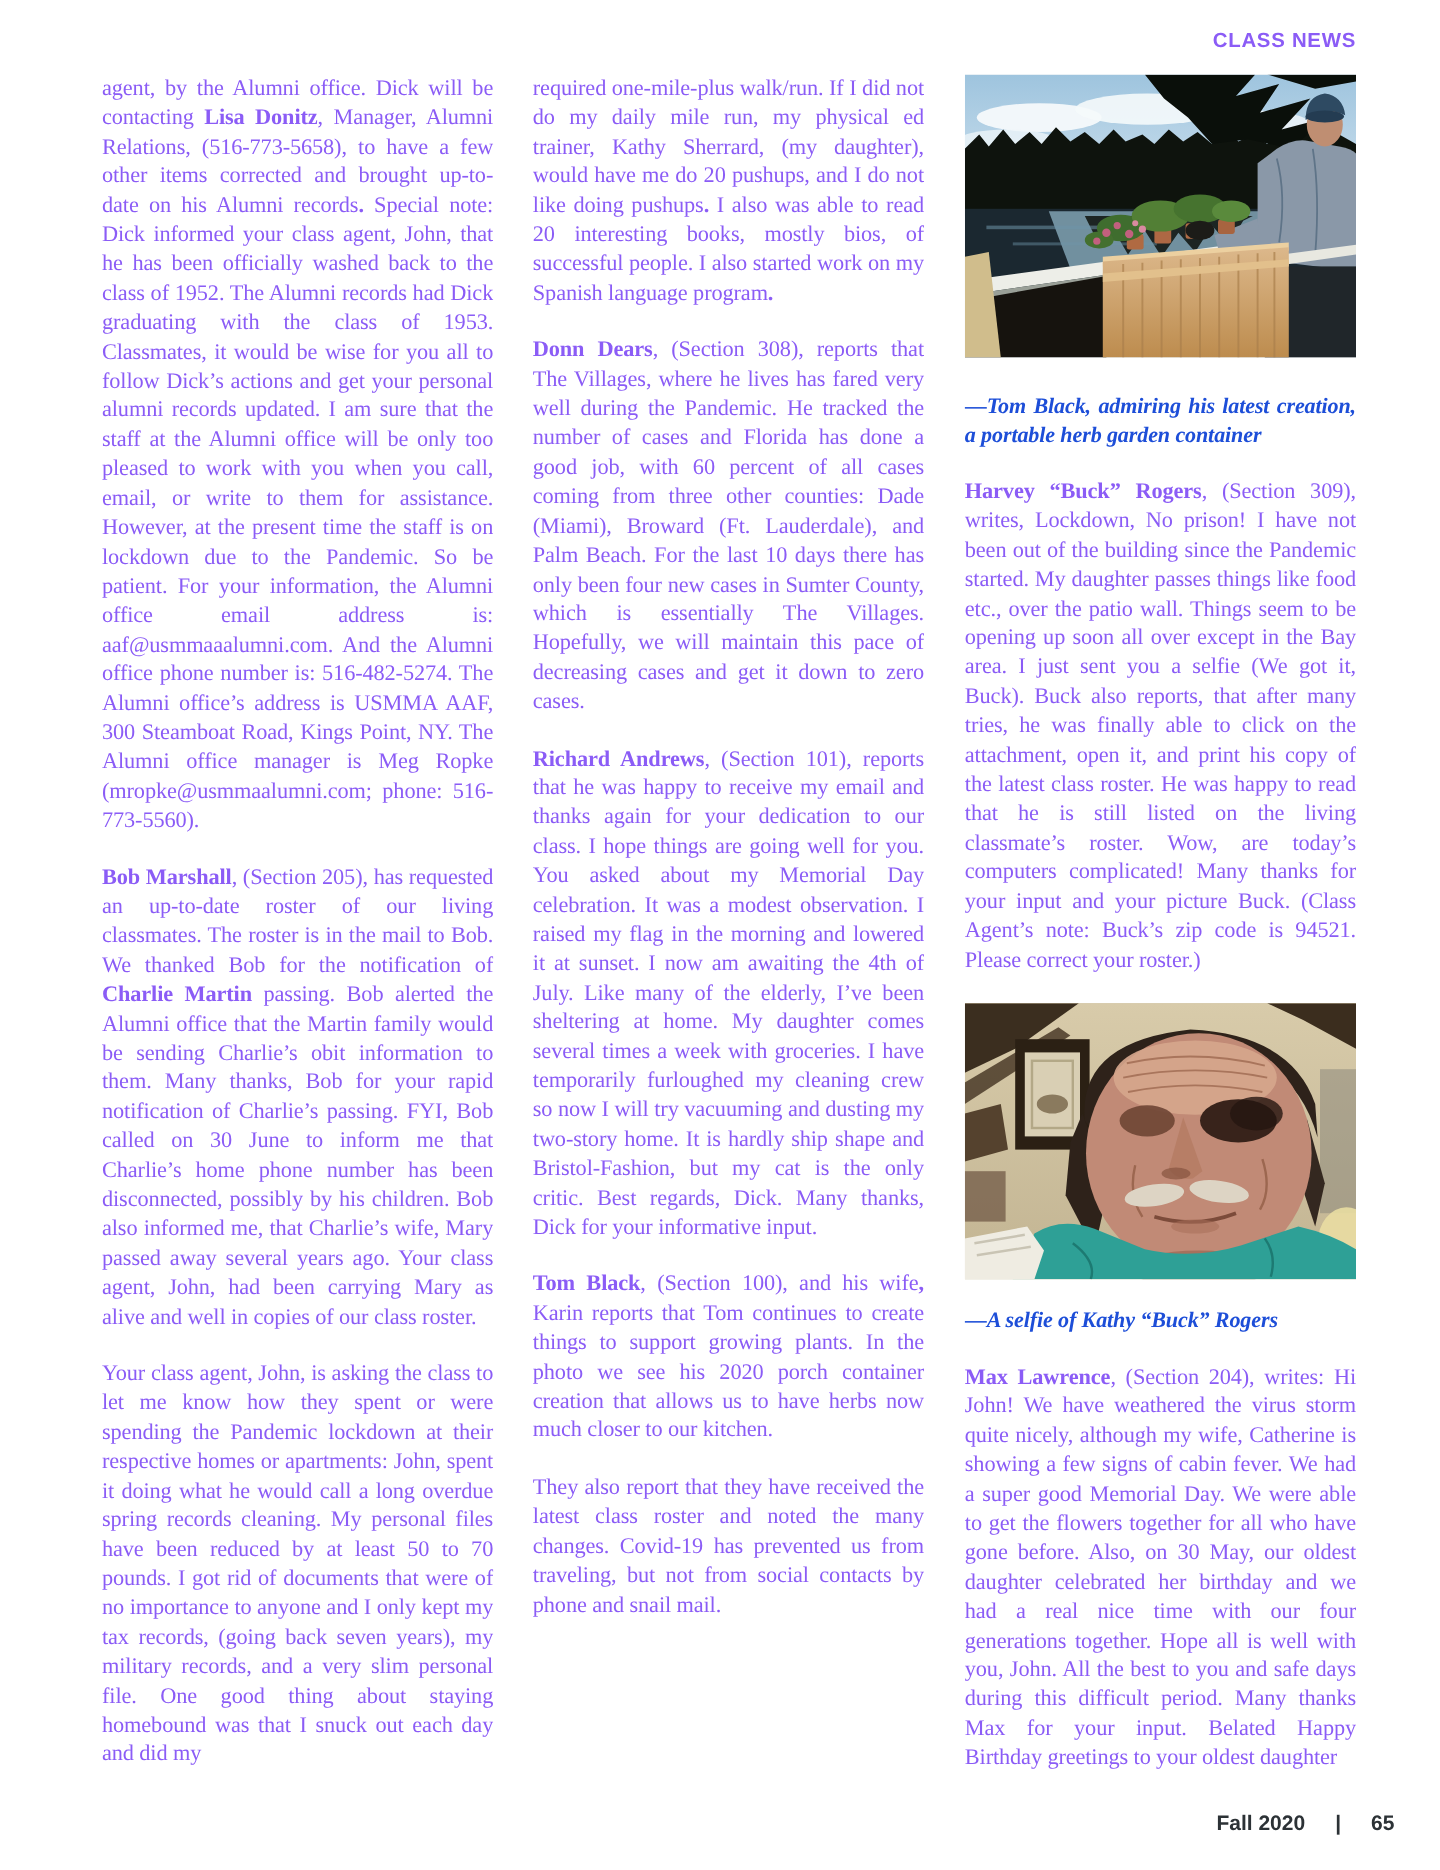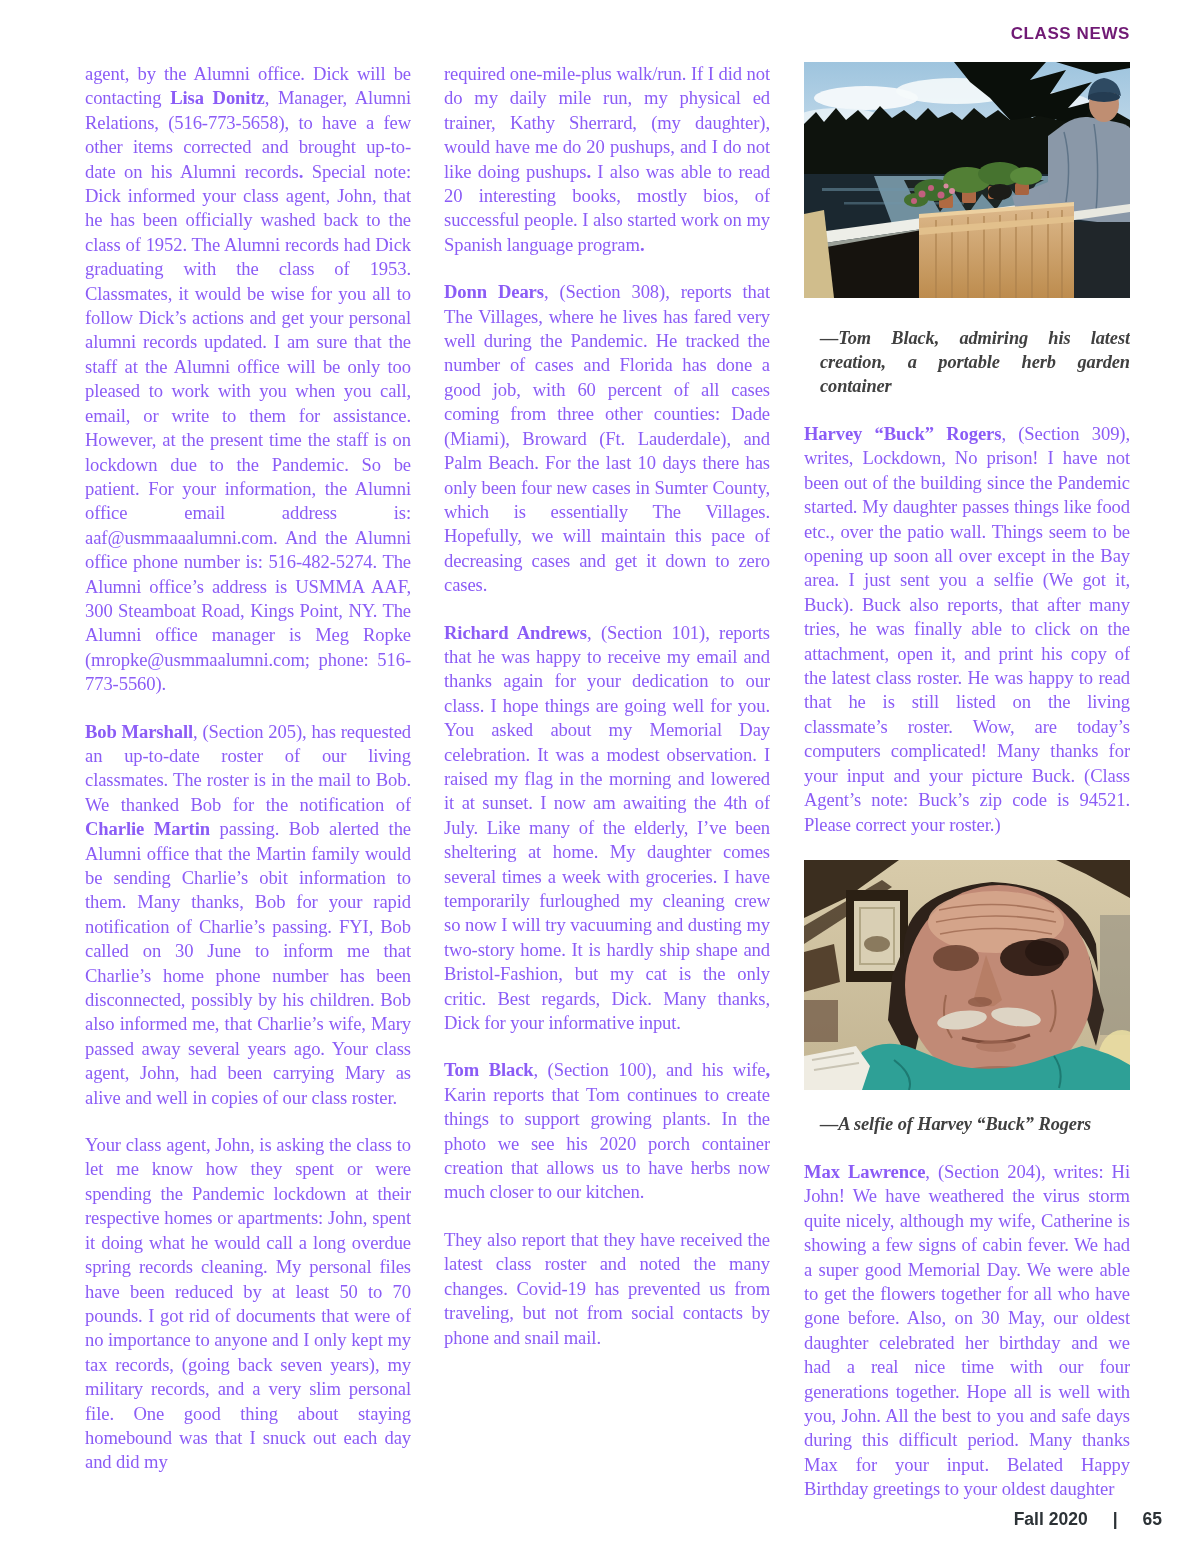--- a/index.html
+++ b/index.html
@@ -1,29 +1,29 @@
 <!DOCTYPE html>
 <html><head>
 <meta charset="utf-8">
 <style>
   html,body{margin:0;padding:0;background:#ffffff;}
   .page{position:relative;width:1200px;height:1558px;background:#ffffff;overflow:hidden;
         font-family:"Liberation Serif",serif;}
   .section-title{position:absolute;top:24px;right:70px;
         font-family:"Liberation Sans",sans-serif;font-weight:bold;font-size:17px;
-        letter-spacing:.6px;color:#701a75;}
+        letter-spacing:.6px;color:#8b5cf6;}
   .col{position:absolute;top:62px;width:326px;height:1462px;overflow:hidden;}
   #col1{left:85px}
   #col2{left:444px}
   #col3{left:804px}
   p.body{margin:0 0 23px 0;font-size:18.6px;line-height:24.4px;text-align:justify;
         color:#8b5cf6;letter-spacing:-.1px;}
   p.body b{font-weight:bold;}
-  p.caption{margin:0 0 24px 16px;font-size:18.4px;line-height:24px;font-weight:bold;
-        font-style:italic;text-align:justify;color:#404040;letter-spacing:-.1px;font-family:Liberation Serif, serif;}
+  p.caption{margin:0 0 24px 0;font-size:18.4px;line-height:24px;font-weight:bold;
+        font-style:italic;text-align:justify;color:#1d4ed8;letter-spacing:-.1px;font-family:Liberation Serif, serif;}
   svg.photo{display:block;margin:0 0 28px 0;background:#dfe6ea;}
   svg.photo2{display:block;margin:6px 0 22px 0;background:#cfc2a4;}
   .footer{position:absolute;top:1509px;right:38px;display:flex;gap:25px;align-items:baseline;
         font-family:"Liberation Sans",sans-serif;font-weight:bold;font-size:17.5px;color:#2c3236;}
   .footer .sep{font-weight:600;}
 </style>
 </head>
 <body>
 
 <div class="page">
@@ -151,21 +151,21 @@
       <path stroke="#7c4b3a" stroke-width="3" fill="none" d="M158,178 Q192,188 226,175"></path>
       <ellipse cx="192" cy="186" rx="20" ry="6" fill="#a8705a" opacity=".55"></ellipse>
       <ellipse cx="195" cy="222" rx="55" ry="16" fill="#8a5743" opacity=".5"></ellipse>
 
       <path fill="#2ea096" d="M40,230 L58,192 Q80,178 108,188 L150,205 Q190,214 230,202 L278,186 Q305,192 326,205 L326,230 Z"></path>
       <path stroke="#1d7a72" stroke-width="2" fill="none" d="M90,200 Q110,215 105,230 M250,196 Q260,210 255,228"></path>
       <polygon fill="#efece2" points="0,196 52,186 66,206 58,230 0,230"></polygon>
       <path stroke="#c9c4b4" stroke-width="2" fill="none" d="M8,200 L50,193 M10,210 L55,203"></path>
     </svg>
 
-    <p class="caption">—A selfie of Harvey “Buck” Rogers</p>
+    <p class="caption">—A selfie of Kathy “Buck” Rogers</p>
 
     <p class="body"><b>Max Lawrence</b><span>, (Section 204), writes: Hi John! We have weathered the virus storm quite nicely, although my wife, Catherine is showing a few signs of cabin fever. We had a super good Memorial Day. We were able to get the flowers together for all who have gone before. Also, on 30 May, our oldest daughter celebrated her birthday and we had a real nice time with our four generations together. Hope all is well with you, John. All the best to you and safe days during this difficult period. Many thanks Max for your input.  Belated Happy Birthday greetings to your oldest daughter</span></p>
   </div>
 
   <div class="footer">
     <span>Fall 2020</span>
     <span class="sep">|</span>
     <span>65</span>
   </div>
 

